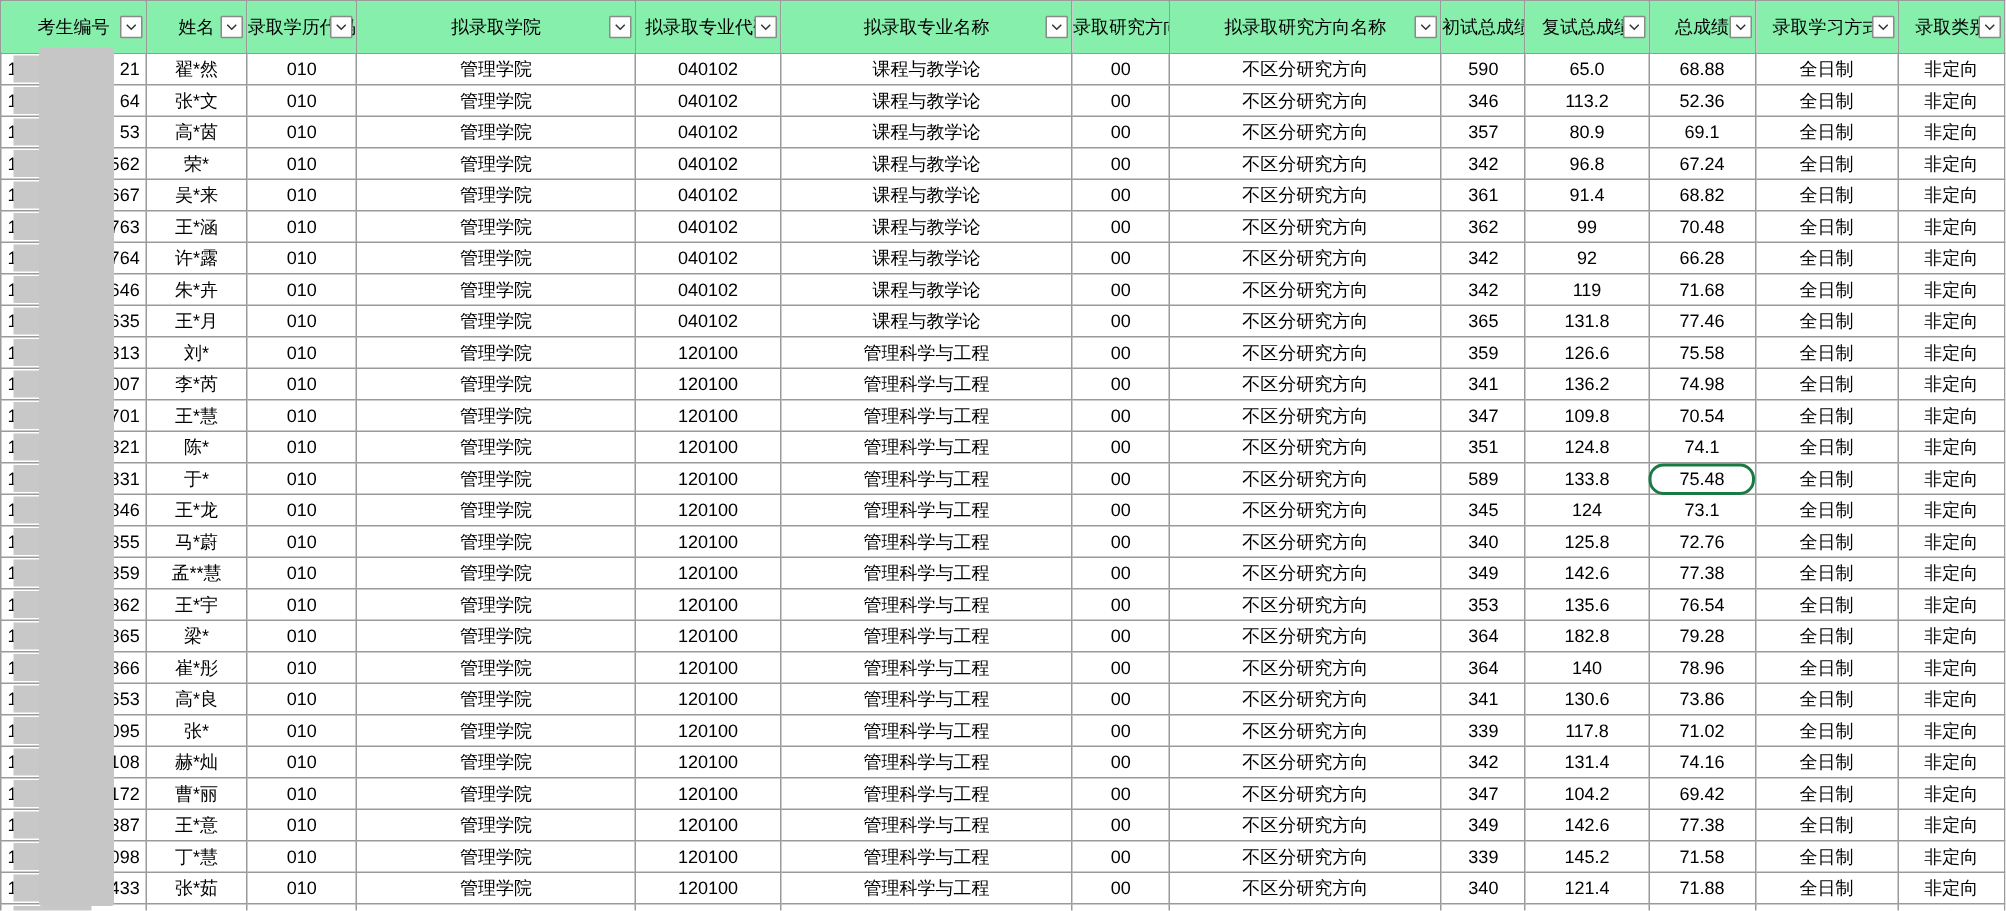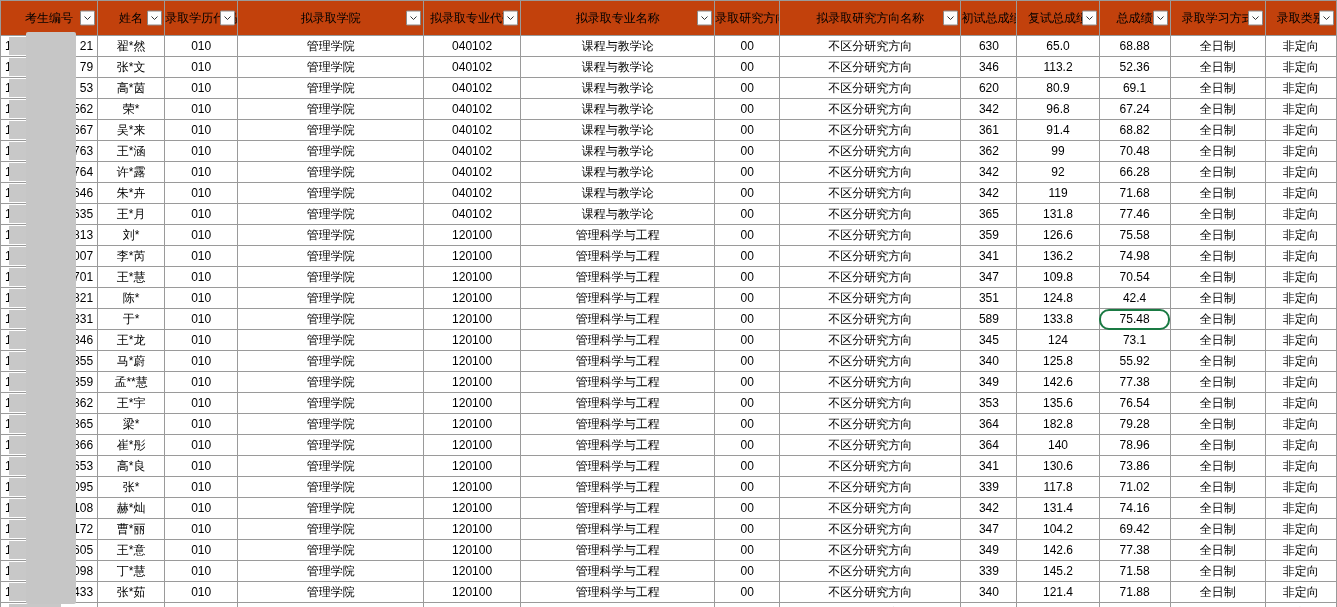--- a/index.html
+++ b/index.html
@@ -24,21 +24,21 @@
     border: 1px solid #9a9a9a;
     padding: 0;
     font-weight: normal;
     font-size: 12px;
     line-height: 14px;
     overflow: hidden;
     white-space: nowrap;
   }
   thead th {
     height: 34px;
-    background: #c2410c;
+    background: #86efac;
     text-align: center;
     vertical-align: middle;
     position: relative;
     padding: 0 16px 0 2px;
   }
   .hdr-text {
     display: block;
     text-align: center;
     line-height: 14px;
   }
@@ -219,31 +219,31 @@
           </div>
           <div class="redact-inner"></div>
         </td>
         <td>翟*然</td>
         <td>010</td>
         <td>管理学院</td>
         <td>040102</td>
         <td>课程与教学论</td>
         <td>00</td>
         <td>不区分研究方向</td>
-        <td>630</td>
+        <td>590</td>
         <td>65.0</td>
         <td>68.88</td>
         <td>全日制</td>
         <td>非定向</td>
       </tr>
       <tr>
         <td class="id-cell">
           <div class="id-text">
             <span>101</span>
-            <span>79</span>
+            <span>64</span>
           </div>
           <div class="redact-inner"></div>
         </td>
         <td>张*文</td>
         <td>010</td>
         <td>管理学院</td>
         <td>040102</td>
         <td>课程与教学论</td>
         <td>00</td>
         <td>不区分研究方向</td>
@@ -261,21 +261,21 @@
           </div>
           <div class="redact-inner"></div>
         </td>
         <td>高*茵</td>
         <td>010</td>
         <td>管理学院</td>
         <td>040102</td>
         <td>课程与教学论</td>
         <td>00</td>
         <td>不区分研究方向</td>
-        <td>620</td>
+        <td>357</td>
         <td>80.9</td>
         <td>69.1</td>
         <td>全日制</td>
         <td>非定向</td>
       </tr>
       <tr>
         <td class="id-cell">
           <div class="id-text">
             <span>101</span>
             <span>562</span>
@@ -473,21 +473,21 @@
         </td>
         <td>陈*</td>
         <td>010</td>
         <td>管理学院</td>
         <td>120100</td>
         <td>管理科学与工程</td>
         <td>00</td>
         <td>不区分研究方向</td>
         <td>351</td>
         <td>124.8</td>
-        <td>42.4</td>
+        <td>74.1</td>
         <td>全日制</td>
         <td>非定向</td>
       </tr>
       <tr>
         <td class="id-cell">
           <div class="id-text">
             <span>101</span>
             <span>2831</span>
           </div>
           <div class="redact-inner"></div>
@@ -536,21 +536,21 @@
         </td>
         <td>马*蔚</td>
         <td>010</td>
         <td>管理学院</td>
         <td>120100</td>
         <td>管理科学与工程</td>
         <td>00</td>
         <td>不区分研究方向</td>
         <td>340</td>
         <td>125.8</td>
-        <td>55.92</td>
+        <td>72.76</td>
         <td>全日制</td>
         <td>非定向</td>
       </tr>
       <tr>
         <td class="id-cell">
           <div class="id-text">
             <span>101</span>
             <span>2859</span>
           </div>
           <div class="redact-inner"></div>
@@ -712,21 +712,21 @@
         <td>347</td>
         <td>104.2</td>
         <td>69.42</td>
         <td>全日制</td>
         <td>非定向</td>
       </tr>
       <tr>
         <td class="id-cell">
           <div class="id-text">
             <span>10294</span>
-            <span>605</span>
+            <span>387</span>
           </div>
           <div class="redact-inner"></div>
         </td>
         <td>王*意</td>
         <td>010</td>
         <td>管理学院</td>
         <td>120100</td>
         <td>管理科学与工程</td>
         <td>00</td>
         <td>不区分研究方向</td>

